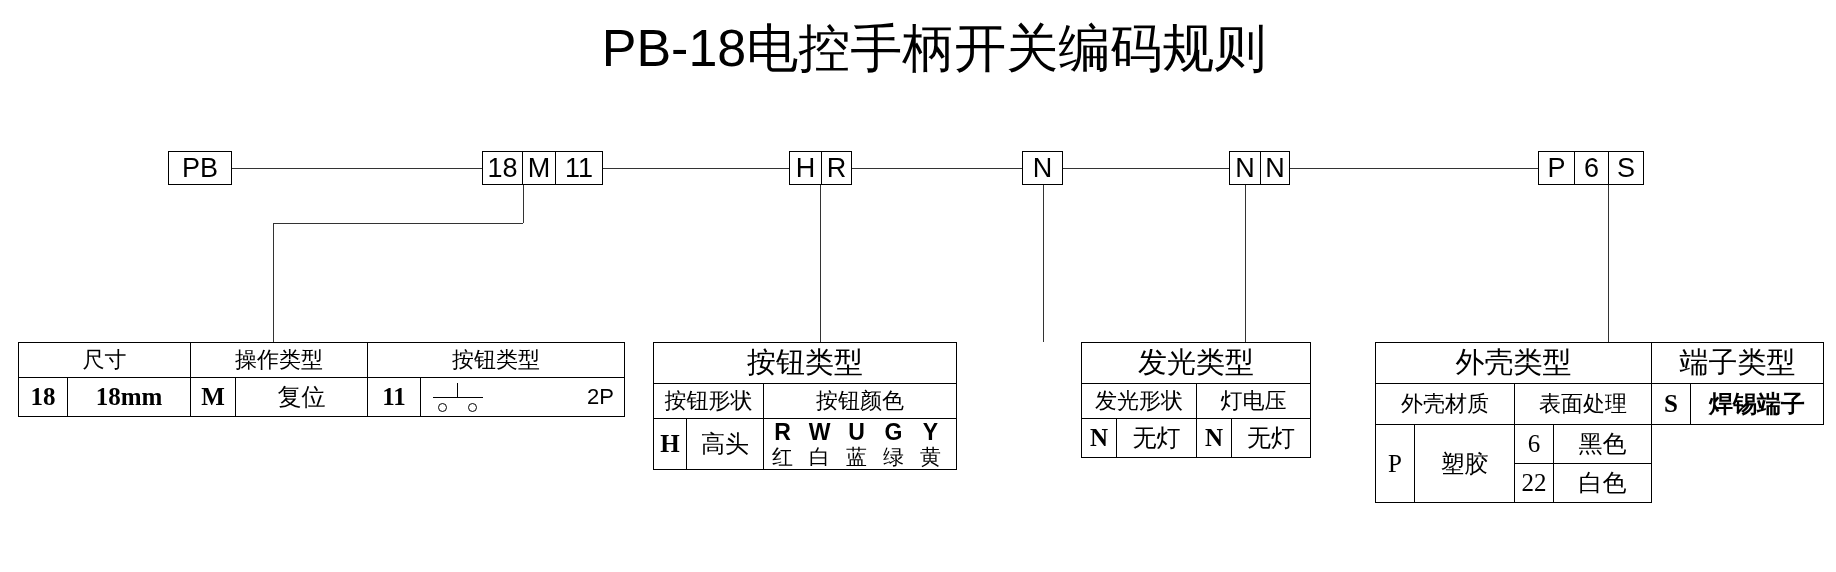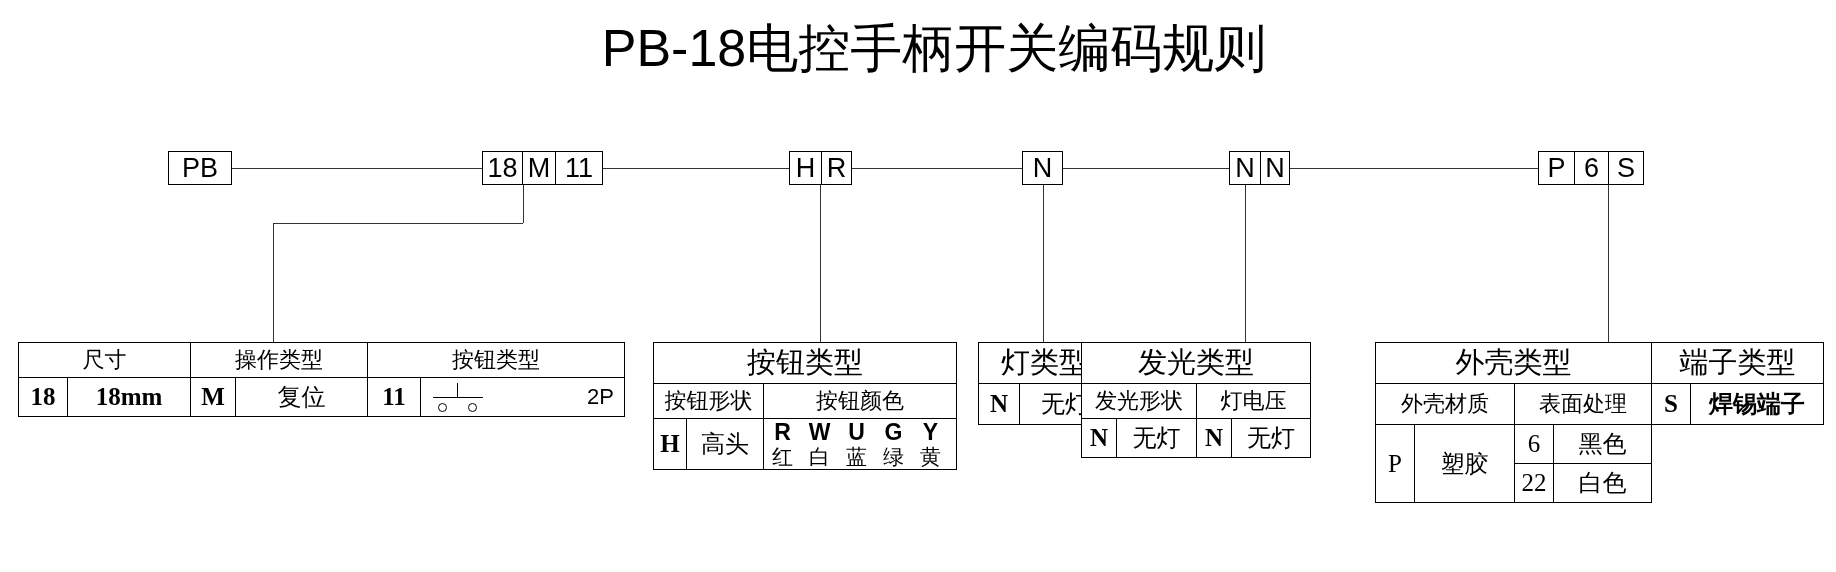--- a/index.html
+++ b/index.html
@@ -179,31 +179,20 @@
             <span>蓝</span>
             <span>绿</span>
             <span>黄</span>
           </div>
         </div>
       </td>
     </tr>
   </tbody>
     </table>
 
-  <table class="tbl" style="left:978px;top:342px;">
-    <tbody>
-        <tr>
-      <td class="hd" colspan="2" style="width:130px;">灯类型</td>
-    </tr>
-    <tr>
-      <td class="val latin" style="width:40px;height:40px;">N</td>
-      <td class="val" style="width:90px;height:40px;">无灯</td>
-    </tr>
-  </tbody>
-    </table>
 
   <table class="tbl" style="left:1081px;top:342px;">
     <tbody>
         <tr>
       <td class="hd" colspan="4" style="width:225px;">发光类型</td>
     </tr>
     <tr>
       <td class="sub" colspan="2" style="width:113px;">发光形状</td>
       <td class="sub" colspan="2" style="width:112px;">灯电压</td>
     </tr>

